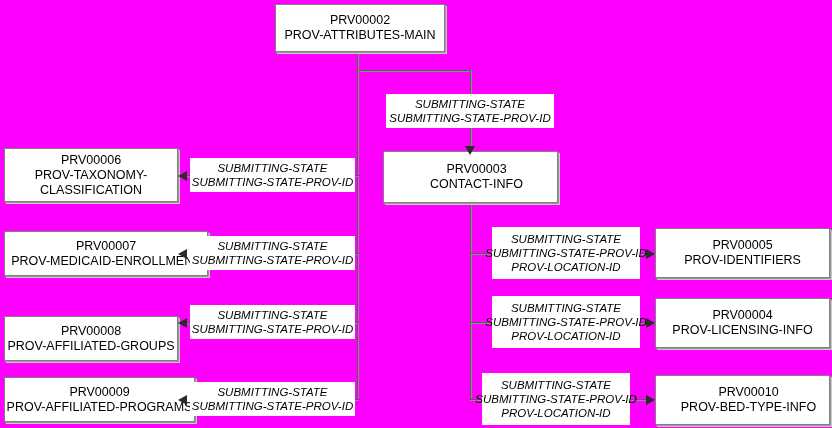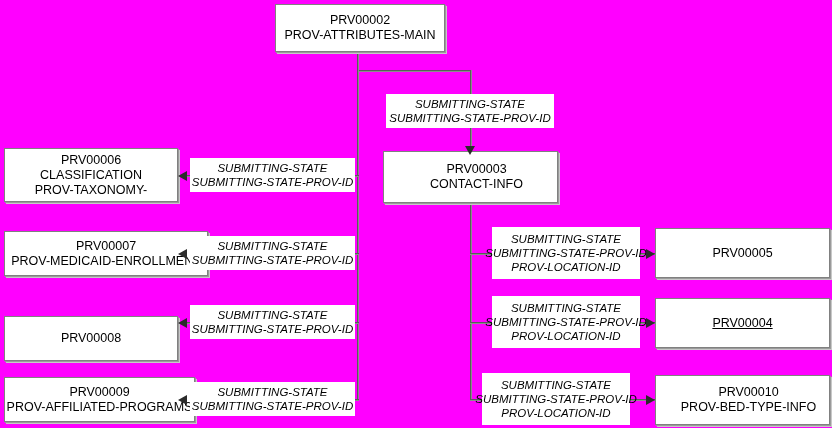--- a/index.html
+++ b/index.html
@@ -146,31 +146,32 @@
     <span class="ln">SUBMITTING-STATE-PROV-ID</span>
   </div>
 
   <div class="entity" style="left:383px; top:151px; width:175px; height:52px;padding-left:12px;">
     <span class="ln">PRV00003</span>
     <span class="ln">CONTACT-INFO</span>
   </div>
 
   <div class="entity" style="left:4px; top:148px; width:174px; height:54px;">
     <span class="ln">PRV00006</span>
+    <span class="ln">PROV-TAXONOMY-</span>
     <span class="ln">CLASSIFICATION</span>
-    <span class="ln">PROV-TAXONOMY-</span>
   </div>
 
   <div class="entity" style="left:4px; top:231px; width:204px; height:45px;">
     <span class="ln">PRV00007</span>
     <span class="ln">PROV-MEDICAID-ENROLLMENT</span>
   </div>
 
   <div class="entity" style="left:4px; top:299px; width:174px; height:45px;margin-top:17px;">
     <span class="ln">PRV00008</span>
+    <span class="ln">PROV-AFFILIATED-GROUPS</span>
   </div>
 
   <div class="entity" style="left:4px; top:377px; width:191px; height:45px;">
     <span class="ln">PRV00009</span>
     <span class="ln">PROV-AFFILIATED-PROGRAMS</span>
   </div>
 
   <div class="rlabel" style="left:190px; top:158px; width:165px; height:34px;">
     <span class="ln">SUBMITTING-STATE</span>
     <span class="ln">SUBMITTING-STATE-PROV-ID</span>
@@ -204,24 +205,26 @@
   </div>
 
   <div class="rlabel" style="left:482px; top:373px; width:148px; height:52px;">
     <span class="ln">SUBMITTING-STATE</span>
     <span class="ln">SUBMITTING-STATE-PROV-ID</span>
     <span class="ln">PROV-LOCATION-ID</span>
   </div>
 
   <div class="entity" style="left:655px; top:228px; width:175px; height:50px;">
     <span class="ln">PRV00005</span>
-  </div>
-
-  <div class="entity" style="left:655px; top:298px; width:175px; height:50px;text-decoration:underline;">
+    <span class="ln">PROV-IDENTIFIERS</span>
+  </div>
+
+  <div class="entity" style="left:655px; top:298px; width:175px; height:50px;">
     <span class="ln">PRV00004</span>
+    <span class="ln">PROV-LICENSING-INFO</span>
   </div>
 
   <div class="entity" style="left:655px; top:375px; width:175px; height:50px;padding-left:12px;">
     <span class="ln">PRV00010</span>
     <span class="ln">PROV-BED-TYPE-INFO</span>
   </div>
 
 </div>
 
 </body></html>

